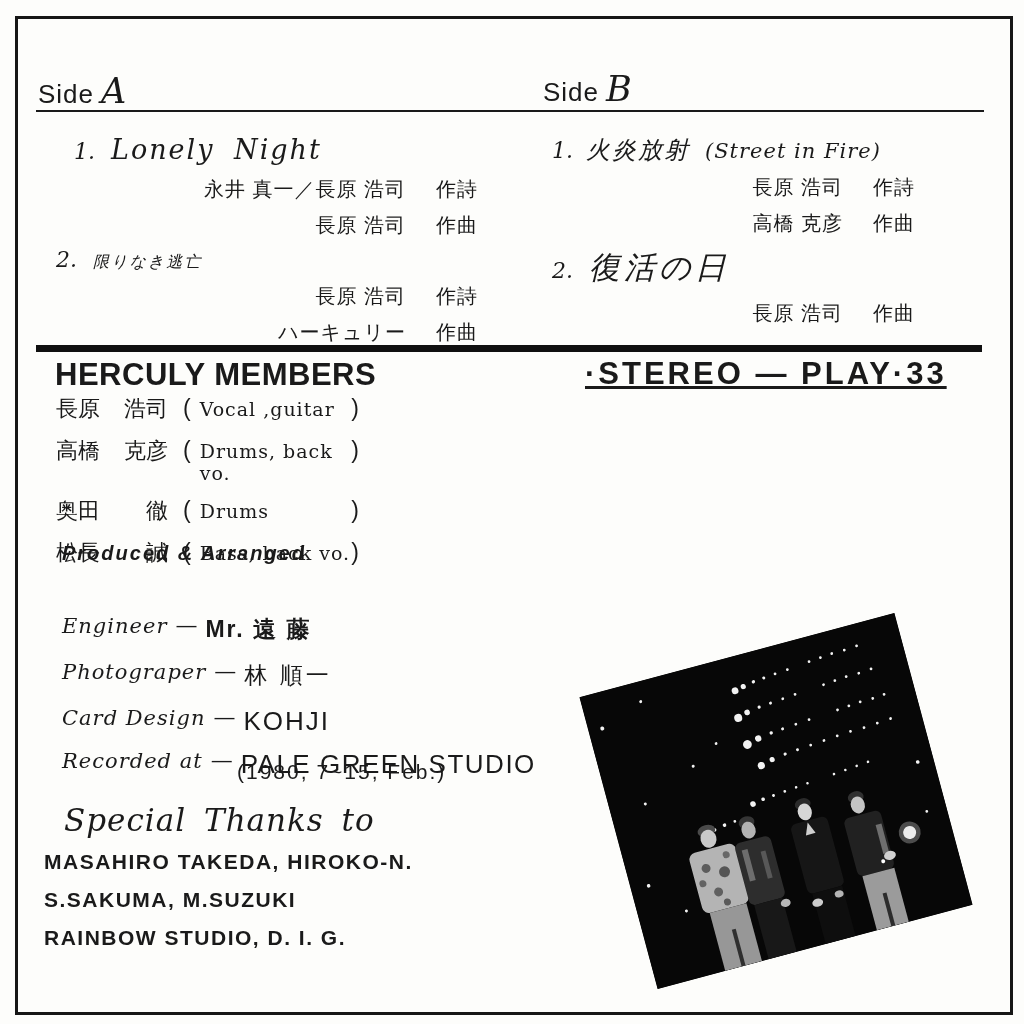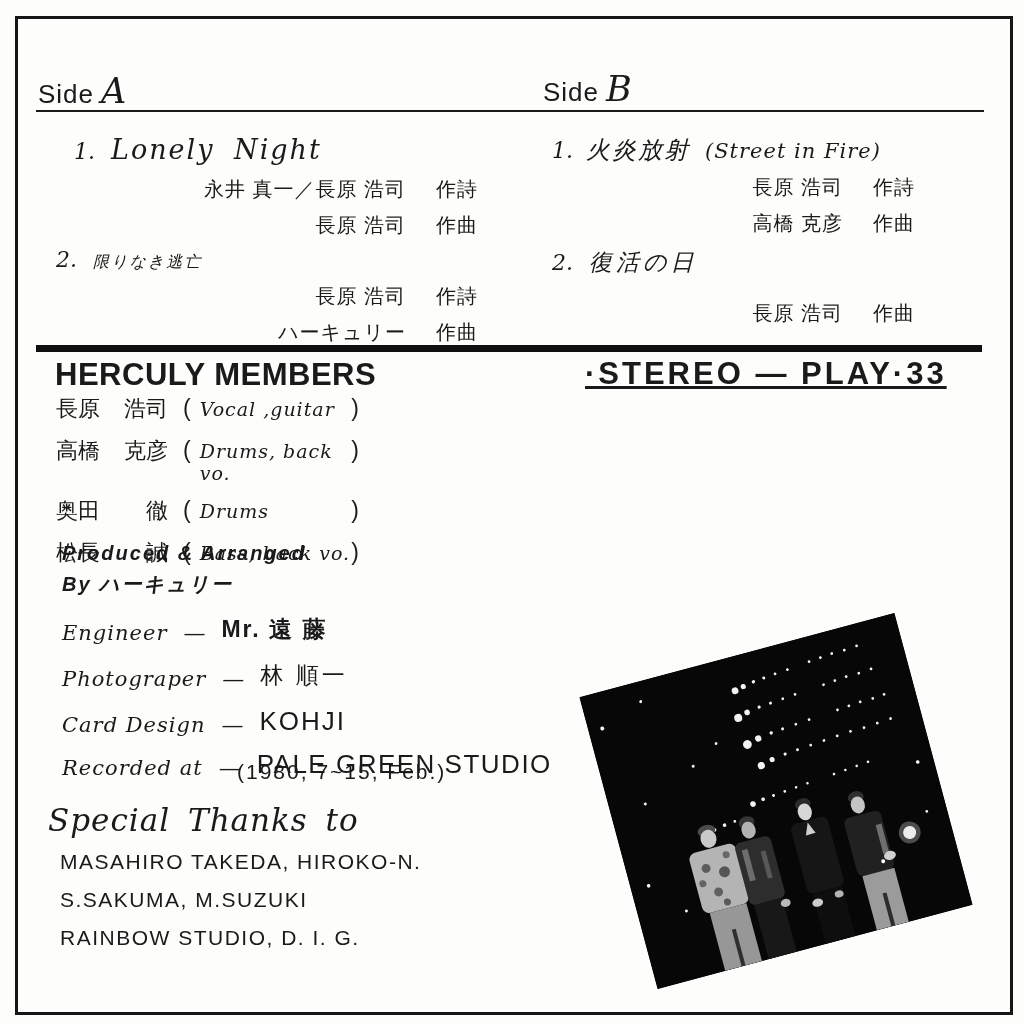--- a/index.html
+++ b/index.html
@@ -23,27 +23,27 @@
   .tsub{font-family:"DejaVu Serif",serif;font-style:italic;font-size:21px;letter-spacing:1px;margin-left:2px;}
   .credits{display:flex;flex-direction:column;gap:9px;align-items:flex-end;}
   .credit-line{display:flex;justify-content:flex-end;align-items:baseline;gap:30px;font-size:20px;letter-spacing:1px;}
 
   
   .members-heading{font-size:32px;font-weight:bold;letter-spacing:0.5px;transform:scaleX(0.97);transform-origin:left;white-space:nowrap;}
   .member-row{display:flex;align-items:baseline;margin-bottom:12px;font-size:22px;}
   .mname{display:flex;width:112px;}
   .mgiven{margin-left:auto;}
   .mparen{display:flex;width:176px;margin-left:15px;align-items:baseline;font-size:23px;}
-  .minstr{font-family:"DejaVu Serif",serif;font-style:italic;font-size:19px;letter-spacing:1px;flex:1;margin-left:9px;}
+  .minstr{font-family:"DejaVu Serif",serif;font-size:19px;letter-spacing:1px;flex:1;margin-left:9px;}
 
   .stereo{font-size:31px;font-weight:bold;letter-spacing:3px;white-space:nowrap;text-decoration:underline;}
 
   .produced{font-style:italic;font-weight:bold;font-size:20px;letter-spacing:2px;line-height:31px;white-space:nowrap;}
 
-  .staff-row{display:flex;align-items:flex-end;gap:17px;margin-bottom:15px;white-space:nowrap;}
+  .staff-row{display:flex;align-items:flex-start;gap:9px;margin-bottom:15px;white-space:nowrap;}
   .slabel{font-family:"DejaVu Serif",serif;font-style:italic;font-size:21px;letter-spacing:1px;}
   .sdash{font-size:20px;}
   .svalue{font-size:26px;letter-spacing:1px;}
   .svalue.big{font-size:23px;}
   .date-line{font-size:21px;letter-spacing:2px;}
 
   .thanks-heading{font-family:"DejaVu Serif",serif;font-style:italic;font-size:31px;letter-spacing:1px;word-spacing:7px;white-space:nowrap;}
   .thanks-line{font-size:21px;letter-spacing:1.5px;margin-bottom:14px;white-space:nowrap;}
 
   .photo{
@@ -109,21 +109,21 @@
       <span>作詩</span>
     </div>
     <div class="credit-line">
       <span>高橋 克彦</span>
       <span>作曲</span>
     </div>
   </div>
 
   <div class="abs track" style="left:552px;top:247px;">
     <span class="tnum">2.</span>
-    <span class="ttitle" style="font-size:23px;letter-spacing:4px;">復活の日</span>
+    <span class="ttitle" style="font-size:31px;letter-spacing:4px;">復活の日</span>
   </div>
   <div class="abs credits" style="left:640px;top:300px;width:275px;">
     <div class="credit-line">
       <span>長原 浩司</span>
       <span>作曲</span>
     </div>
   </div>
 
   <div class="thick-rule"></div>
 
@@ -172,21 +172,20 @@
         <span class="minstr">Bass, back vo.</span>
         <span>)</span>
       </span>
     </div>
   </div>
 
   <div class="abs stereo" style="left:585px;top:356px;">·STEREO — PLAY·33</div>
 
   <div class="abs produced" style="left:62px;top:538px;">
     <div>Produced &amp; Arranged</div>
-    <div>By ハーキュリー</div>
   </div>
 
   <div class="abs" style="left:62px;top:614px;">
     <div class="staff-row">
       <span class="slabel">Engineer</span>
       <span class="sdash">—</span>
       <span class="svalue big" style="font-weight:bold;letter-spacing:2px;">Mr. 遠 藤</span>
     </div>
     <div class="staff-row">
       <span class="slabel">Photograper</span>
@@ -199,22 +198,22 @@
       <span class="svalue" style="letter-spacing:2px;">KOHJI</span>
     </div>
     <div class="staff-row">
       <span class="slabel">Recorded at</span>
       <span class="sdash">—</span>
       <span class="svalue" style="letter-spacing:1.5px;">PALE GREEN STUDIO</span>
     </div>
   </div>
   <div class="abs date-line" style="left:237px;top:760px;">(1980,  7~15,  Feb.)</div>
 
-  <div class="abs thanks-heading" style="left:48px;top:802px;">Special Thanks to</div>
-  <div class="abs" style="left:60px;top:850px;">
+  <div class="abs thanks-heading" style="left:64px;top:802px;">Special Thanks to</div>
+  <div class="abs" style="left:44px;top:850px;font-weight:bold;">
     <div class="thanks-line">MASAHIRO TAKEDA,  HIROKO-N.</div>
     <div class="thanks-line">S.SAKUMA,   M.SUZUKI</div>
     <div class="thanks-line">RAINBOW STUDIO,  D. I. G.</div>
   </div>
 
   <div class="photo">
     <svg viewBox="0 0 326 302" xmlns="http://www.w3.org/2000/svg">
       <rect x="0" y="0" width="326" height="302" fill="#070707"></rect>
 
       <g fill="#f2f2f2">

